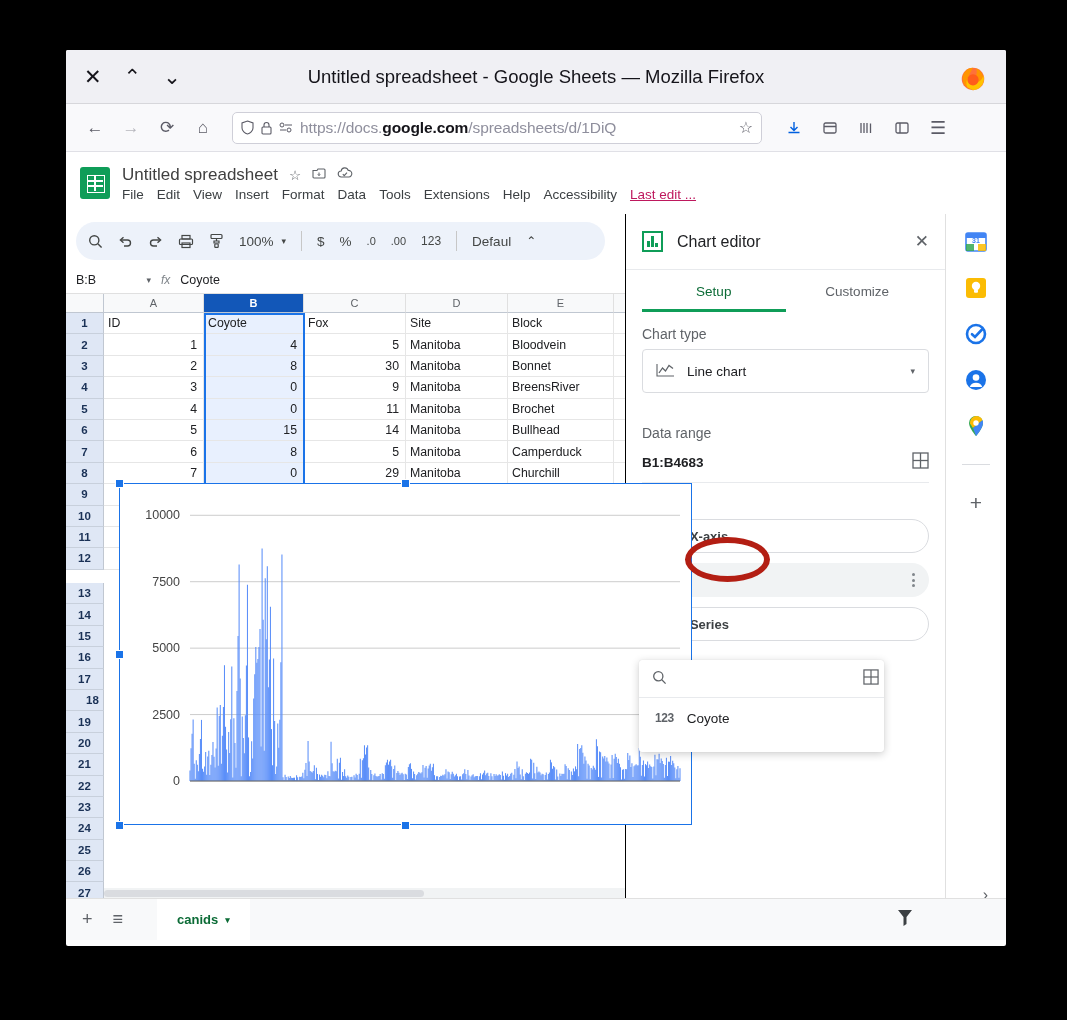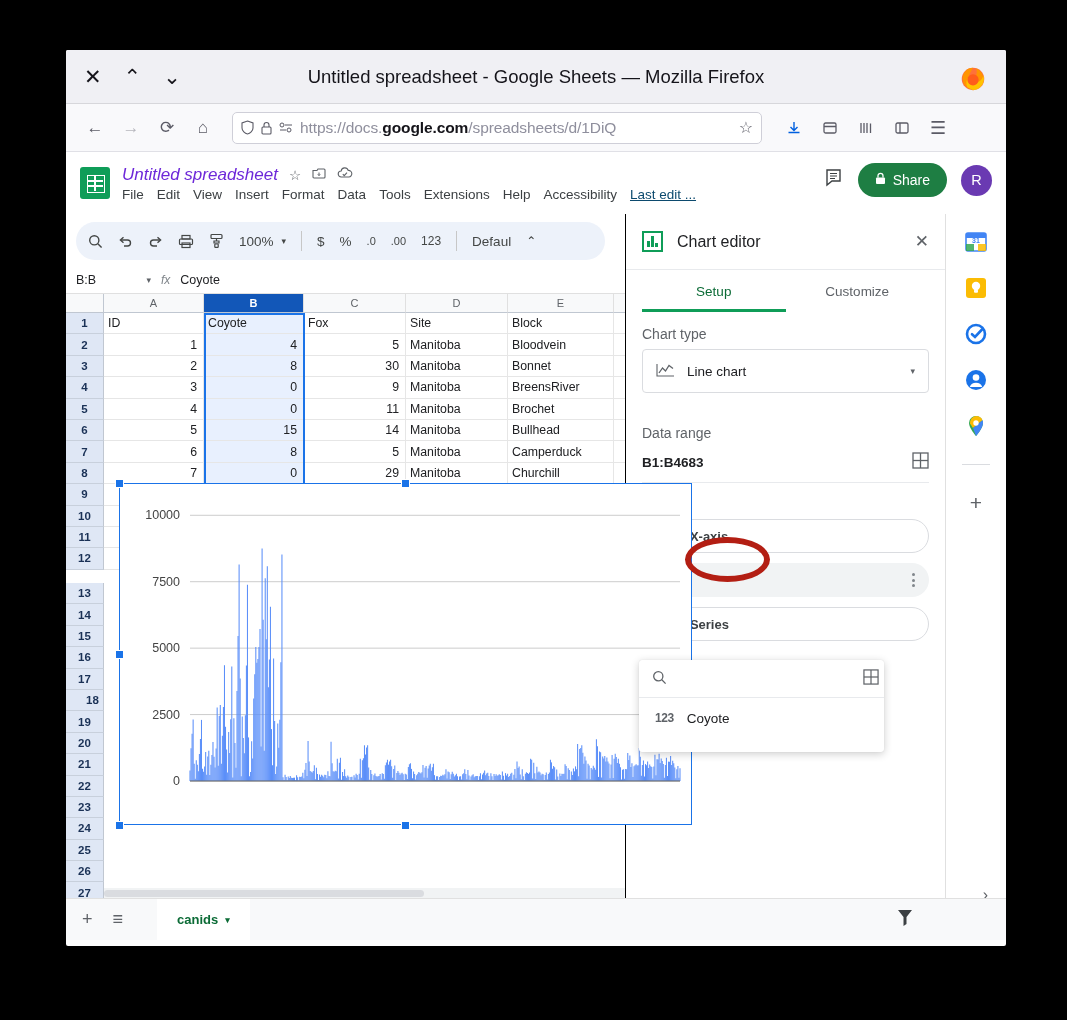--- a/index.html
+++ b/index.html
@@ -113,25 +113,25 @@
     width: 16px; height: 1.6px;
     background: #fff;
     box-shadow: 6px -5px 0 -5.2px #fff, 0 5px 0 0 #fff;
     z-index: 2;
   }
   .sheets-logo i {
     position:absolute; left:14.2px; top:8px; width:1.6px; height:16px; background:#fff; z-index:3;
   }
   .doc-block { display: flex; flex-direction: column; gap: 2px; }
   .doc-title-row { display: flex; align-items: center; gap: 11px; }
-  .doc-title { font-size: 17px; color: #6d28d9; font-style: italic; }
+  .doc-title { font-size: 17px; color: #404040; }
   .doc-icon { font-size: 13.5px; color: #5f6368; }
   .menubar { display: flex; gap: 13px; align-items: center; }
   .menubar span { font-size: 13.5px; color: #3c4043; }
-  .menubar span.lastedit { color: #0c4a6e; text-decoration: underline; }
+  .menubar span.lastedit { color: #be185d; text-decoration: underline; }
   .head-right {
     position: absolute; right: 14px; top: 11px;
     display: flex; align-items: center; gap: 14px;
   }
   .comment-ic { font-size: 19px; color: #3c4043; }
   .share-btn {
     background: #1e7e43;
     color: #fff;
     border-radius: 17px;
     height: 34px;
@@ -487,42 +487,20 @@
         <span>View</span>
         <span>Insert</span>
         <span>Format</span>
         <span>Data</span>
         <span>Tools</span>
         <span>Extensions</span>
         <span>Help</span>
         <span>Accessibility</span>
         <span class="lastedit">Last edit ...</span>
       </div>
-    </div>
-    <div class="head-right">
-      <span class="comment-ic">
-        <svg width="19" height="19" viewBox="0 0 19 19">
-              <path d="M2 2 h13 v11 h-8 l-5 4 z" fill="none" stroke="#3c4043" stroke-width="1.4"></path>
-              <g stroke="#3c4043" stroke-width="1.2">
-                <line x1="5" y1="5.5" x2="12" y2="5.5"></line>
-                <line x1="5" y1="8" x2="12" y2="8"></line>
-                <line x1="5" y1="10.5" x2="10" y2="10.5"></line>
-              </g>
-            </svg>
-      </span>
-      <div class="share-btn">
-        <span>
-          <svg width="11" height="13" viewBox="0 0 11 13">
-                <rect x="1" y="5.5" width="9" height="6.5" rx="1" fill="#fff"></rect>
-                <path d="M3 5.5 V3.8 a2.5 2.5 0 0 1 5 0 V5.5" fill="none" stroke="#fff" stroke-width="1.3"></path>
-              </svg>
-        </span>
-        <span>Share</span>
-      </div>
-      <div class="avatar">R</div>
     </div>
   </div>
 
   <div class="body-split">
 
     <div class="left-pane">
 
       <div class="toolbar">
         <span class="tb-ic">
           <svg width="15" height="15" viewBox="0 0 15 15">

